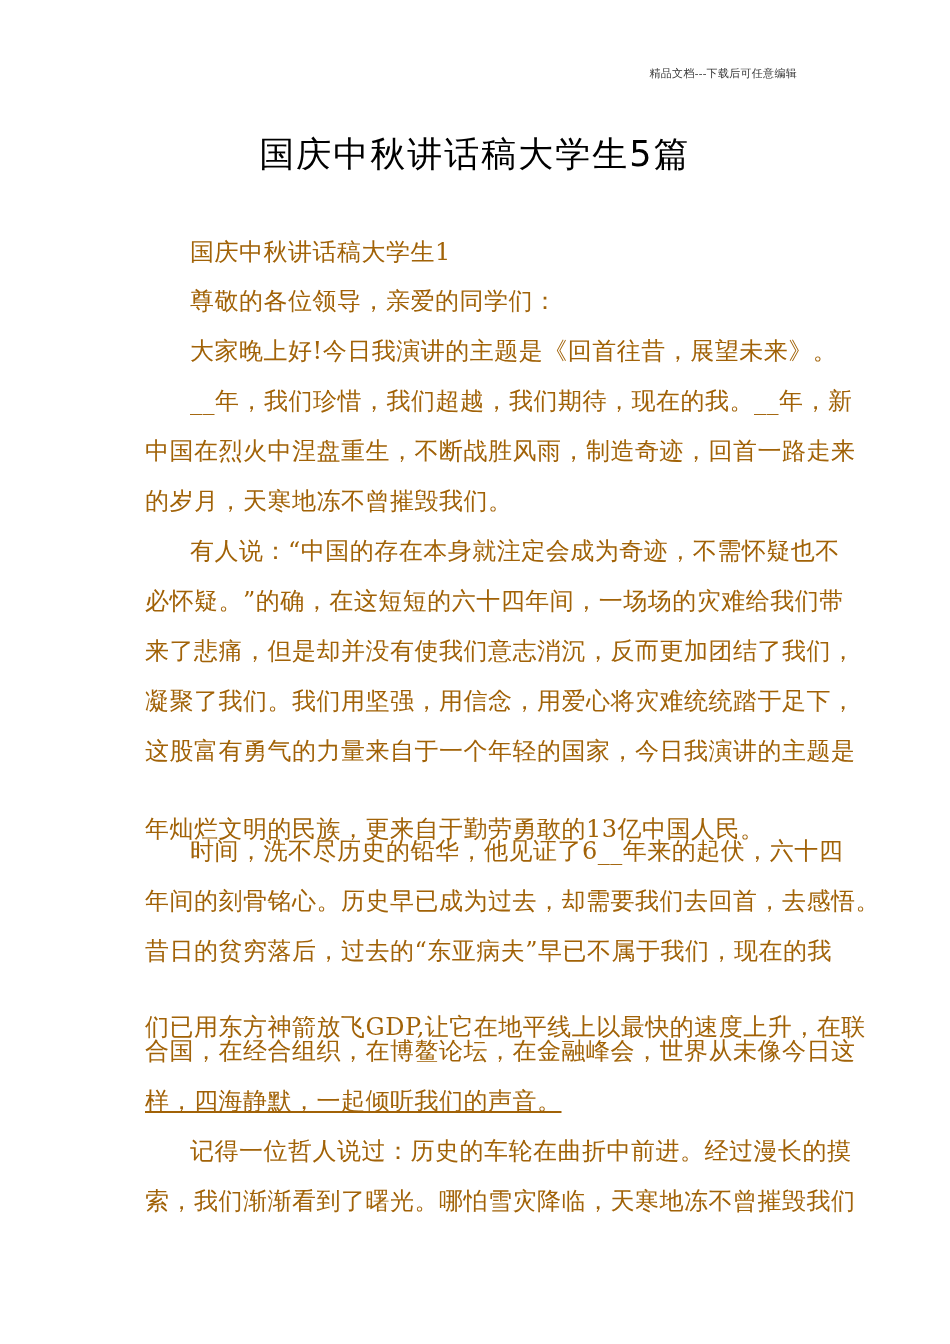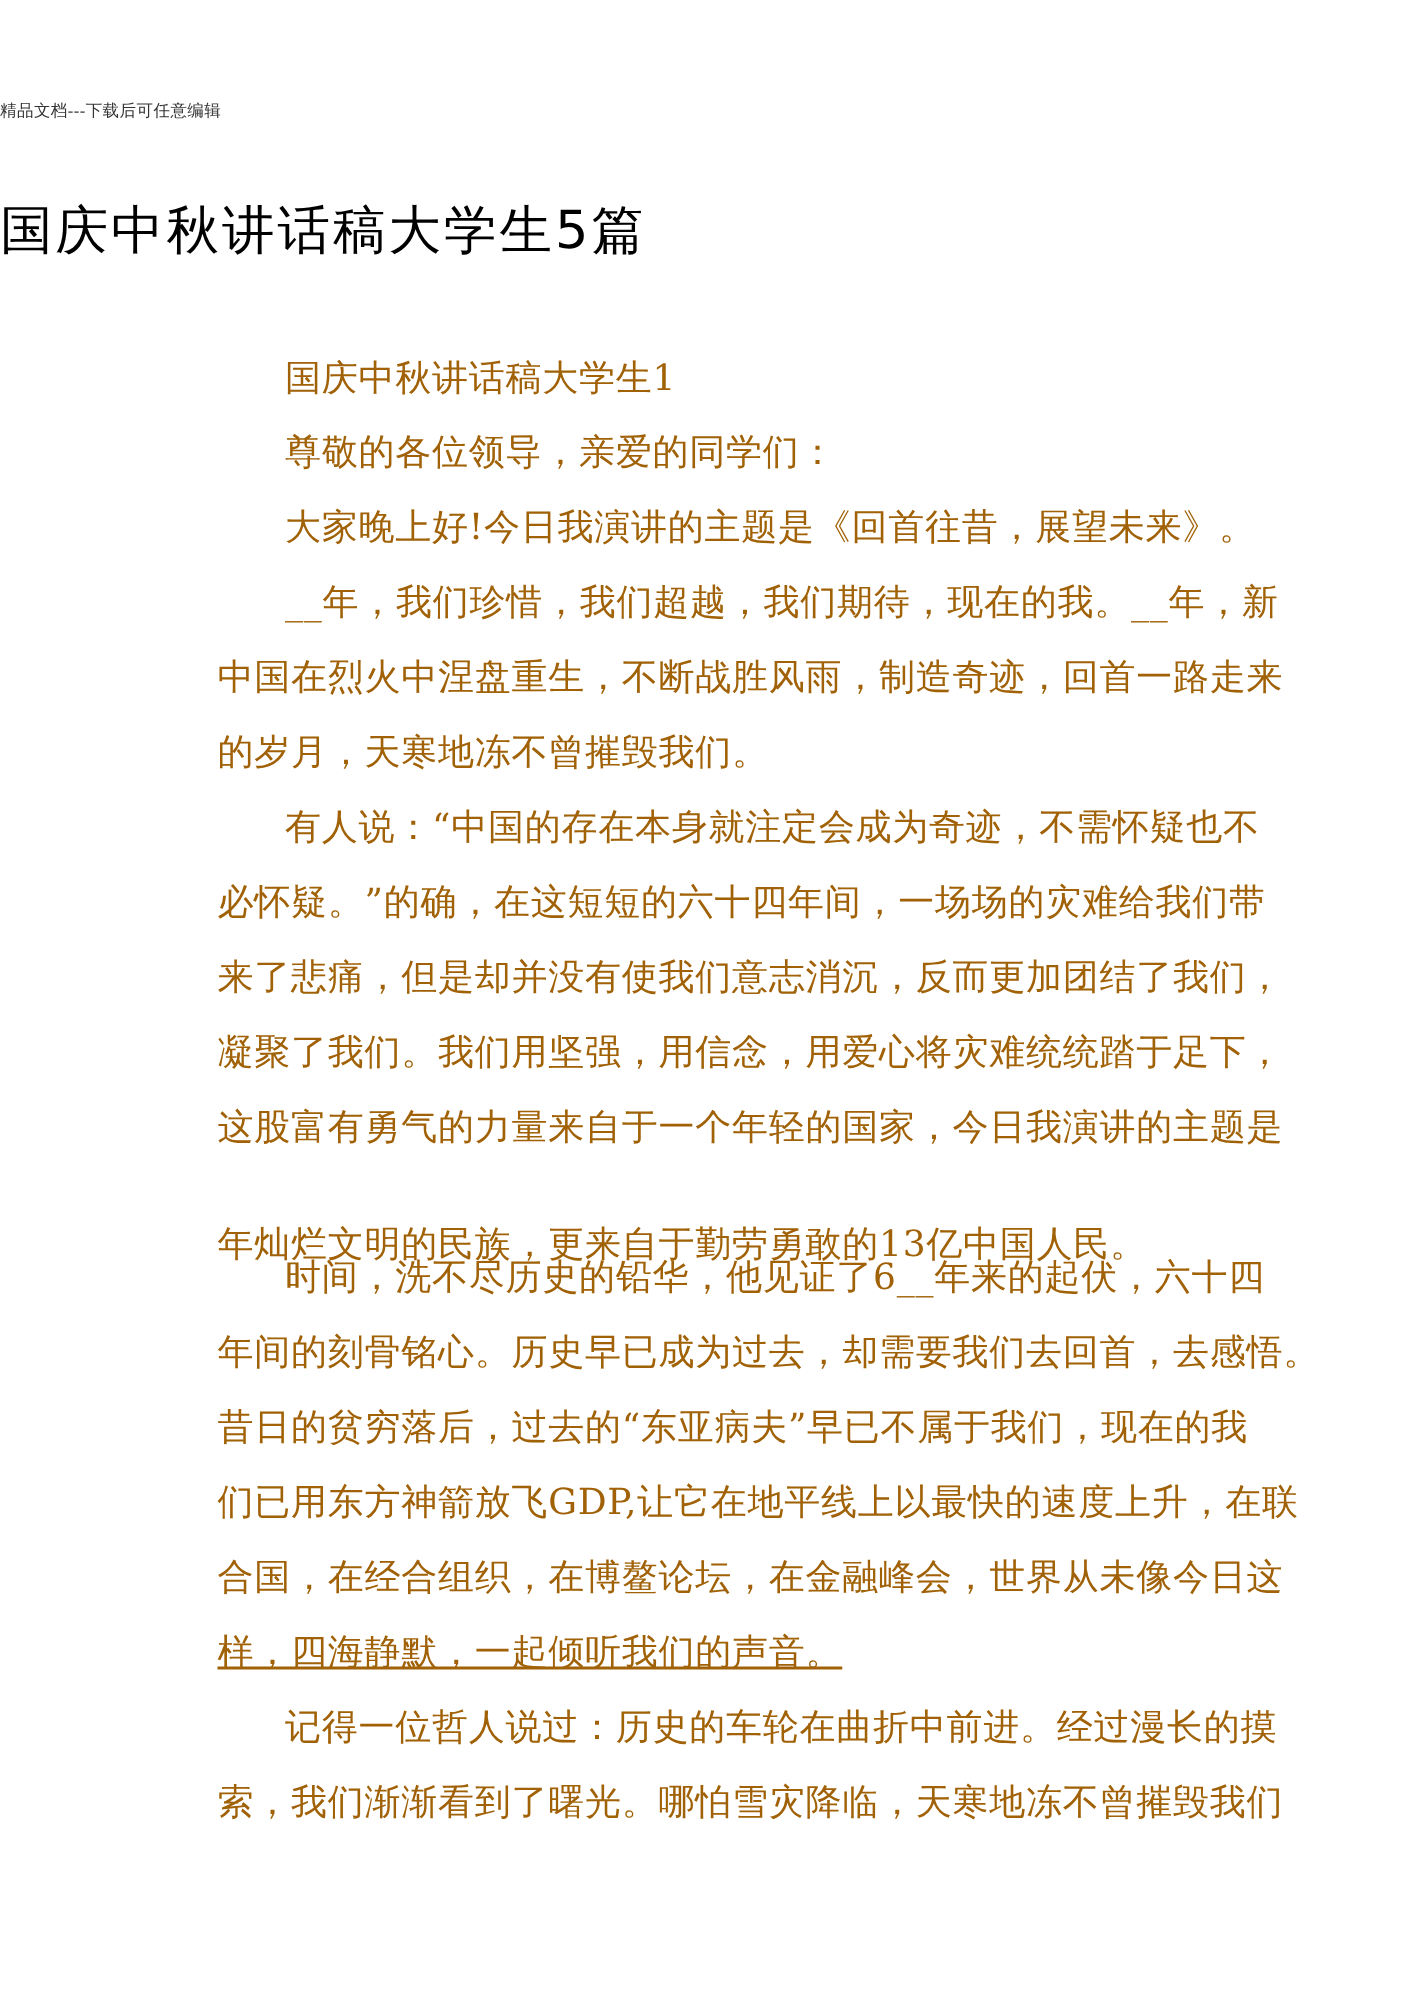--- a/index.html
+++ b/index.html
@@ -13,32 +13,32 @@
       position: relative;
       overflow: hidden;
       font-family: "DejaVu Serif", "Liberation Serif", serif;
       color: #111111;
     }
     .header-note {
       position: absolute;
       top: 66px;
       left: 0;
       width: 797px;
-      text-align: left;
+      text-align: right;
       font-family: Liberation Serif, serif;
       font-size: 11px;
       color: #333333;
       letter-spacing: 0.3px;
     }
     .doc-title {
       position: absolute;
       top: 130px;
       left: 0;
       width: 950px;
-      text-align: left;
+      text-align: center;
       font-family: "DejaVu Sans", "Liberation Sans", sans-serif;
       font-size: 35px;
       color: #000000;
       letter-spacing: 2px;
       line-height: 48px;
       margin: 0;
       font-weight: normal;
     }
     .line {
       position: absolute;
@@ -71,18 +71,18 @@
 <div class="line indent" style="top:536px;">有人说：“中国的存在本身就注定会成为奇迹，不需怀疑也不</div>
 <div class="line" style="top:586px;">必怀疑。”的确，在这短短的六十四年间，一场场的灾难给我们带</div>
 <div class="line" style="top:636px;">来了悲痛，但是却并没有使我们意志消沉，反而更加团结了我们，</div>
 <div class="line" style="top:686px;">凝聚了我们。我们用坚强，用信念，用爱心将灾难统统踏于足下，</div>
 <div class="line" style="top:736px;">这股富有勇气的力量来自于一个年轻的国家，今日我演讲的主题是</div>
 <div class="line" style="top:786px;margin-top:28px;">年灿烂文明的民族，更来自于勤劳勇敢的13亿中国人民。</div>
 
 <div class="line indent" style="top:836px;">时间，洗不尽历史的铅华，他见证了6__年来的起伏，六十四</div>
 <div class="line" style="top:886px;">年间的刻骨铭心。历史早已成为过去，却需要我们去回首，去感悟。</div>
 <div class="line" style="top:936px;">昔日的贫穷落后，过去的“东亚病夫”早已不属于我们，现在的我</div>
-<div class="line" style="top:986px;">们已用东方神箭放飞GDP,让它在地平线上以最快的速度上升，在联</div>
+<div class="line" style="top:1012px;">们已用东方神箭放飞GDP,让它在地平线上以最快的速度上升，在联</div>
 <div class="line" style="top:1036px;">合国，在经合组织，在博鳌论坛，在金融峰会，世界从未像今日这</div>
 <div class="line" style="top:1086px;text-decoration:underline;">样，四海静默，一起倾听我们的声音。</div>
 
 <div class="line indent" style="top:1136px;">记得一位哲人说过：历史的车轮在曲折中前进。经过漫长的摸</div>
 <div class="line" style="top:1186px;">索，我们渐渐看到了曙光。哪怕雪灾降临，天寒地冻不曾摧毁我们</div>
 
 </body></html>

